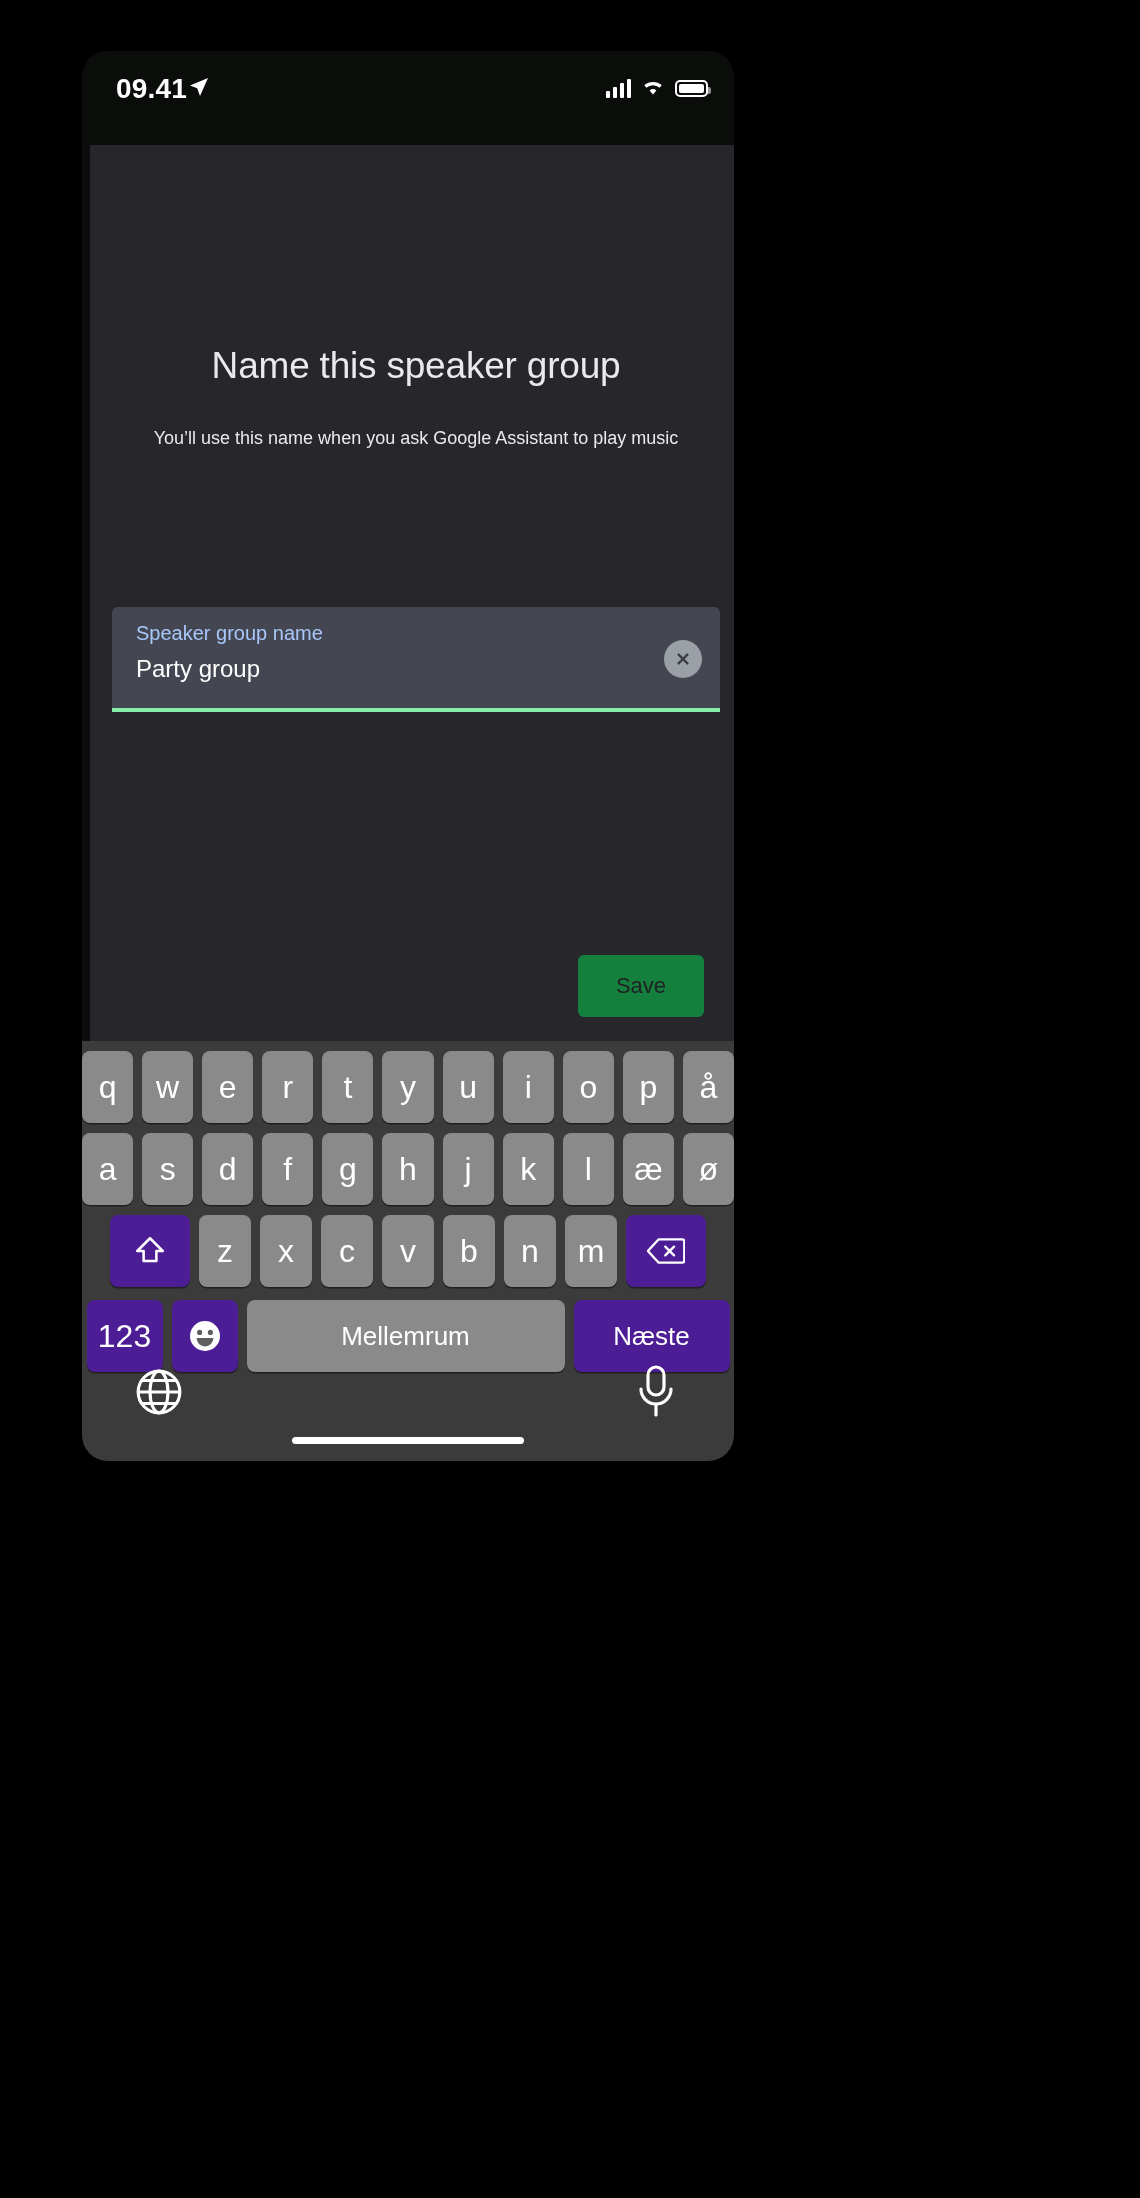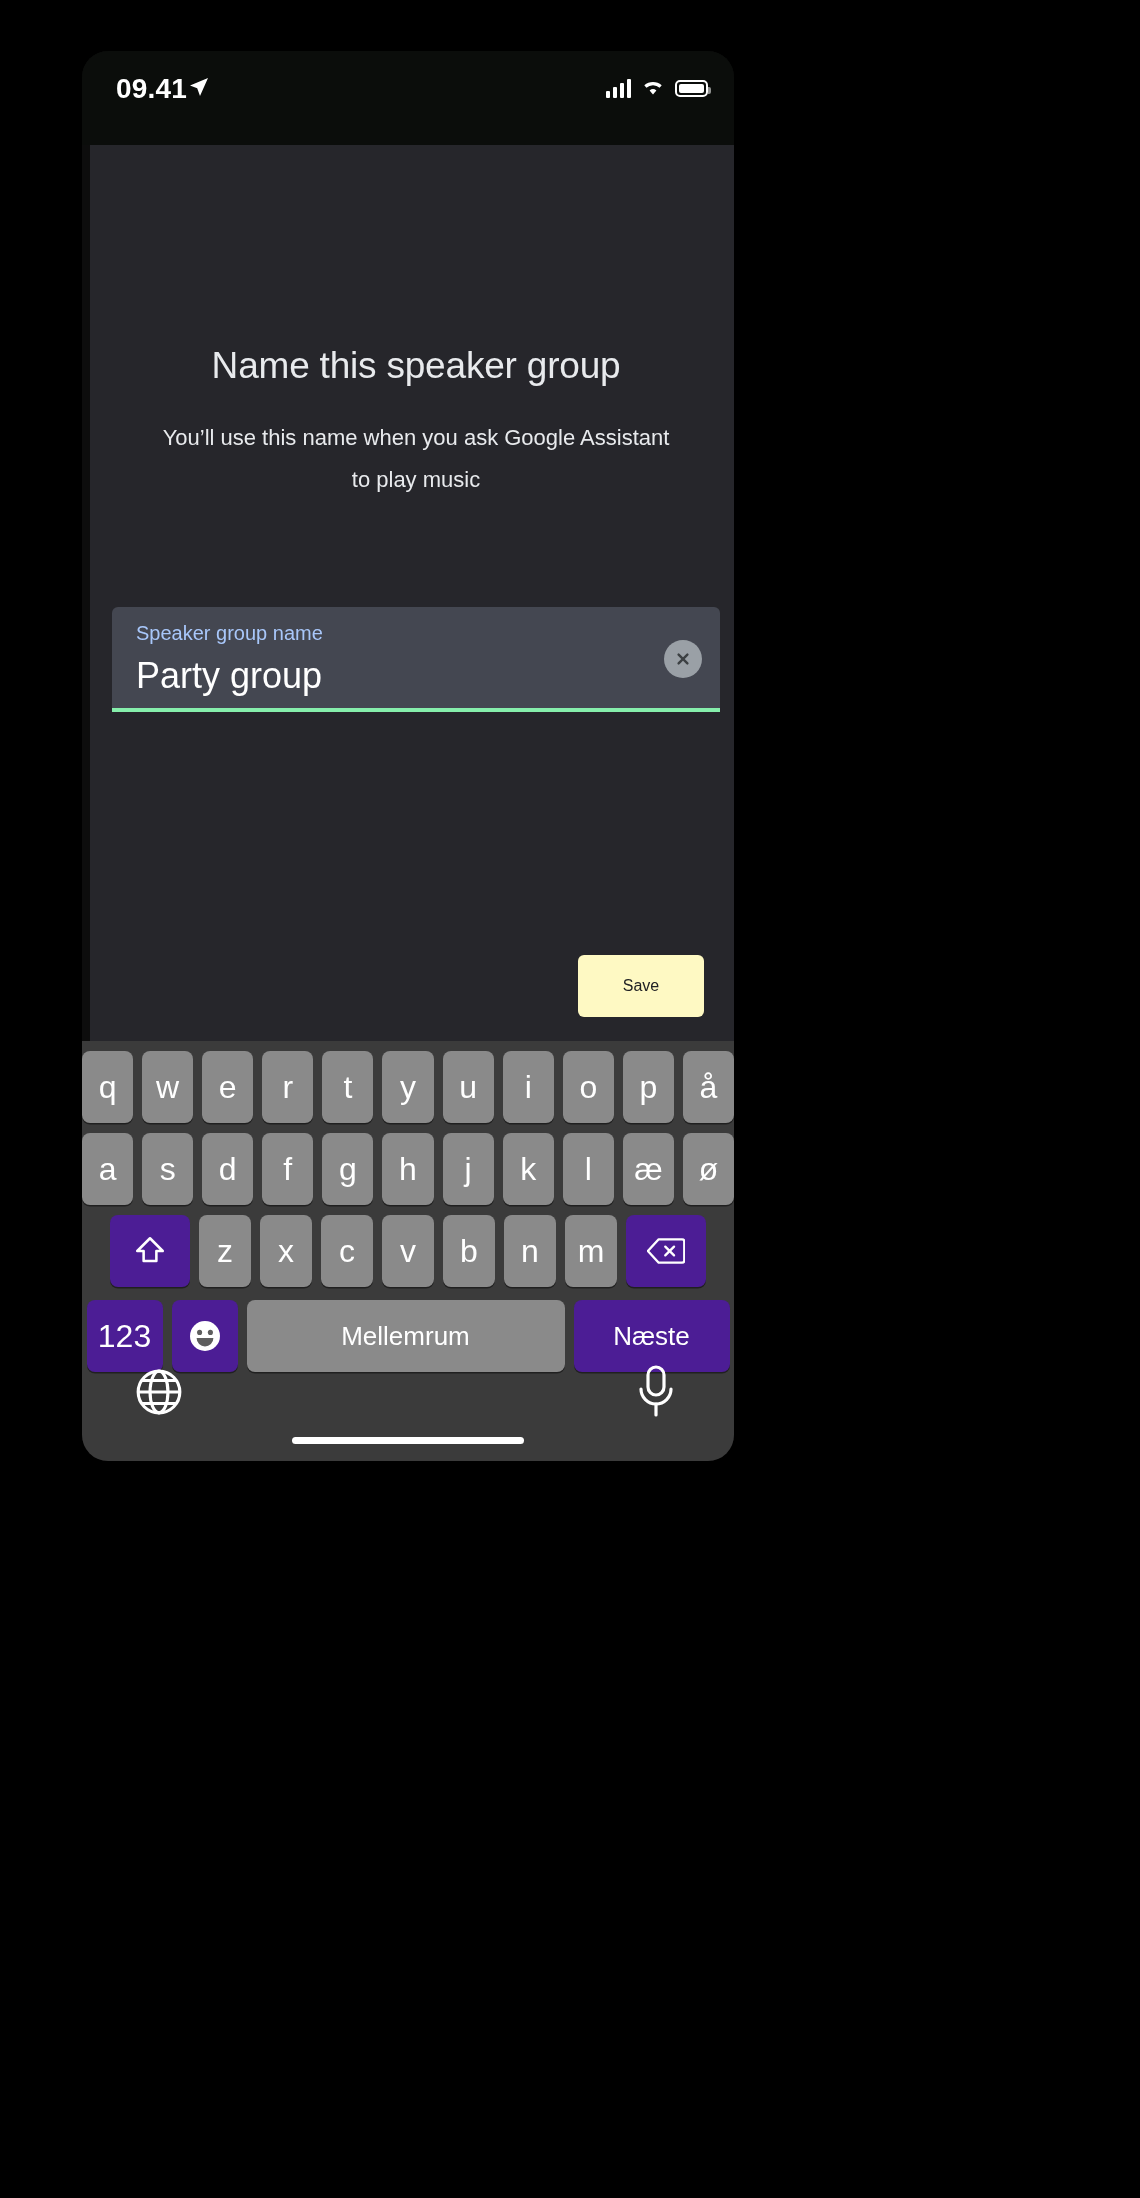--- a/index.html
+++ b/index.html
@@ -66,58 +66,58 @@
     text-align: center;
     color: #e8eaed;
     font-size: 37px;
     font-weight: normal;
     letter-spacing: -0.2px;
   }
   #subtitle {
     position: absolute; left: 62px; right: 62px; top: 272px;
     text-align: center;
     color: #e8eaed;
-    font-size: 22px;
+    font-size: 18px;
     line-height: 42px;
     font-weight: normal;
   }
 
   
   #textfield {
     position: absolute; left: 22px; top: 462px;
     width: 608px; height: 105px;
     background: #444751;
     border-radius: 6px 6px 0 0;
     border-bottom: 4px solid #86efac;
   }
   #field-label {
     position: absolute; left: 24px; top: 15px;
     color: #a8c7fa; font-size: 20px;
   }
   #field-value {
     position: absolute; left: 24px; top: 48px;
-    color: #ffffff; font-size: 36px;
+    color: #ffffff; font-size: 24px;
   }
   #clear-btn {
     position: absolute; right: 18px; top: 33px;
     width: 38px; height: 38px; border-radius: 50%;
     background: #9aa0a6;
     display: flex; align-items: center; justify-content: center;
     cursor: pointer;
   }
   #clear-btn svg { display: block; }
 
   
   #save-btn {
     position: absolute; right: 38px; top: 810px;
     width: 126px; height: 62px;
-    background: #fef9c3;
+    background: #15803d;
     color: #202124;
     border: none; border-radius: 6px;
-    font-size: 16px;
+    font-size: 22px;
     font-family: "Liberation Sans", sans-serif;
     cursor: pointer;
   }
 
   
   #keyboard {
     position: absolute; left: 0; top: 990px;
     width: 100%; height: 420px;
     background: #3b3b3b;
   }

